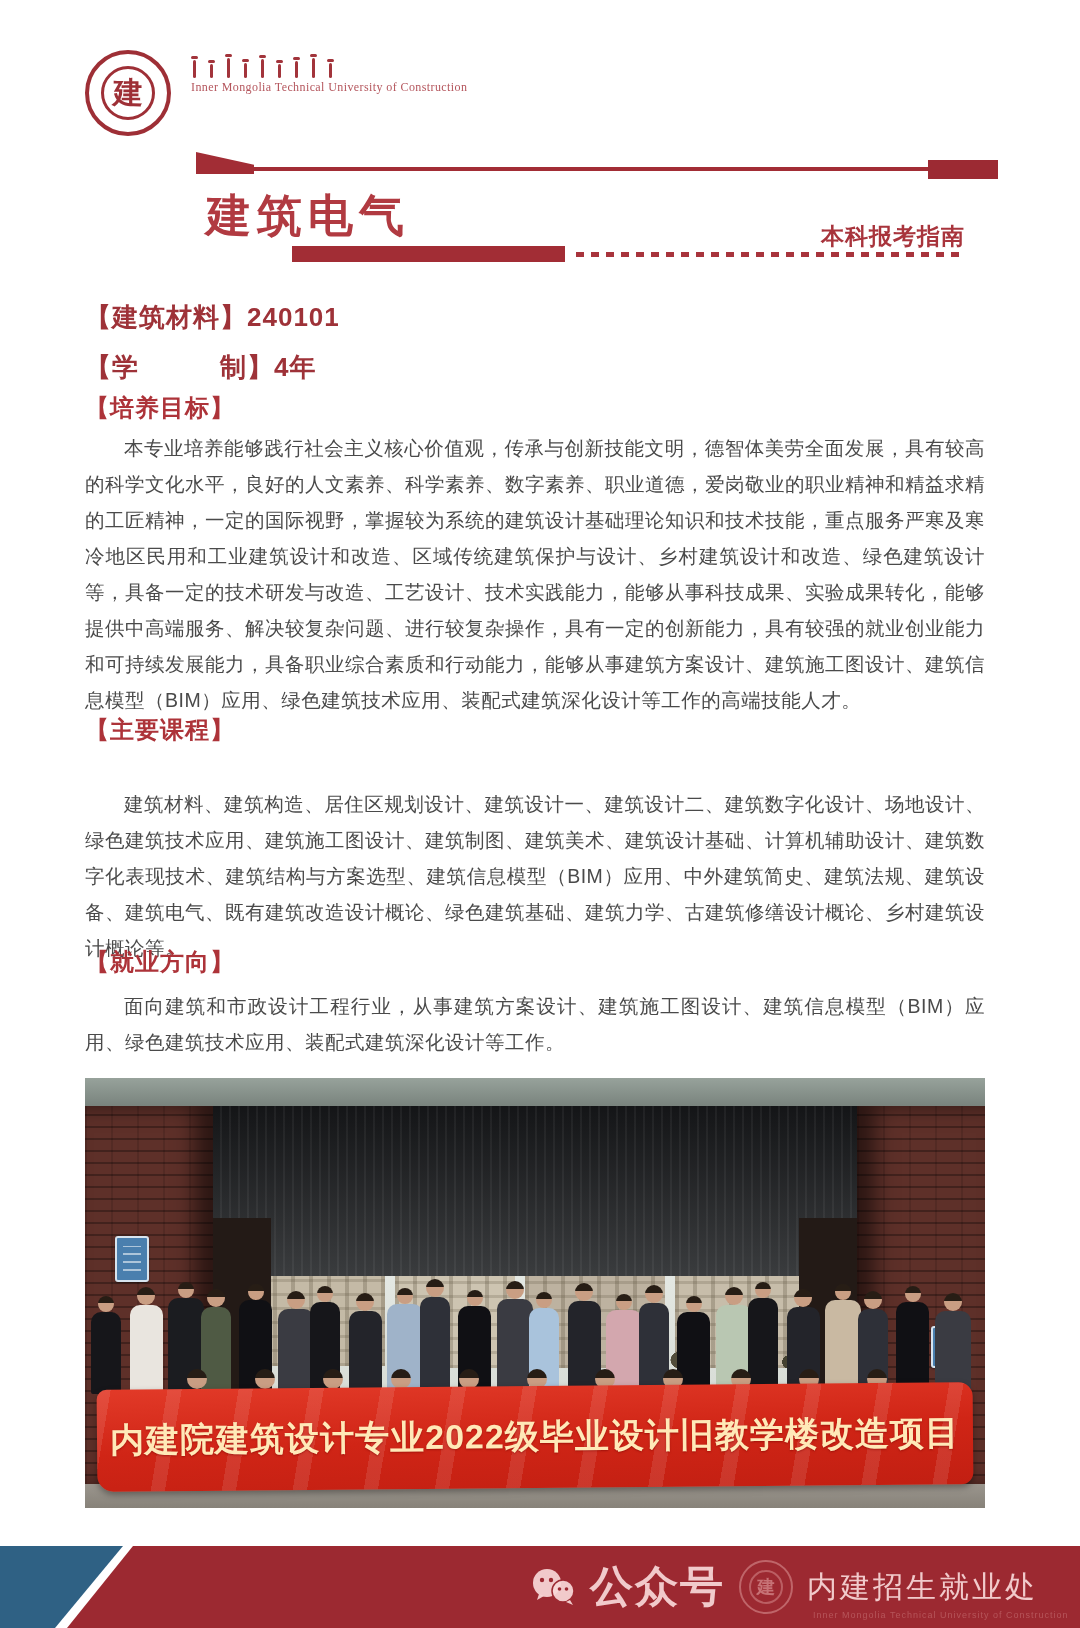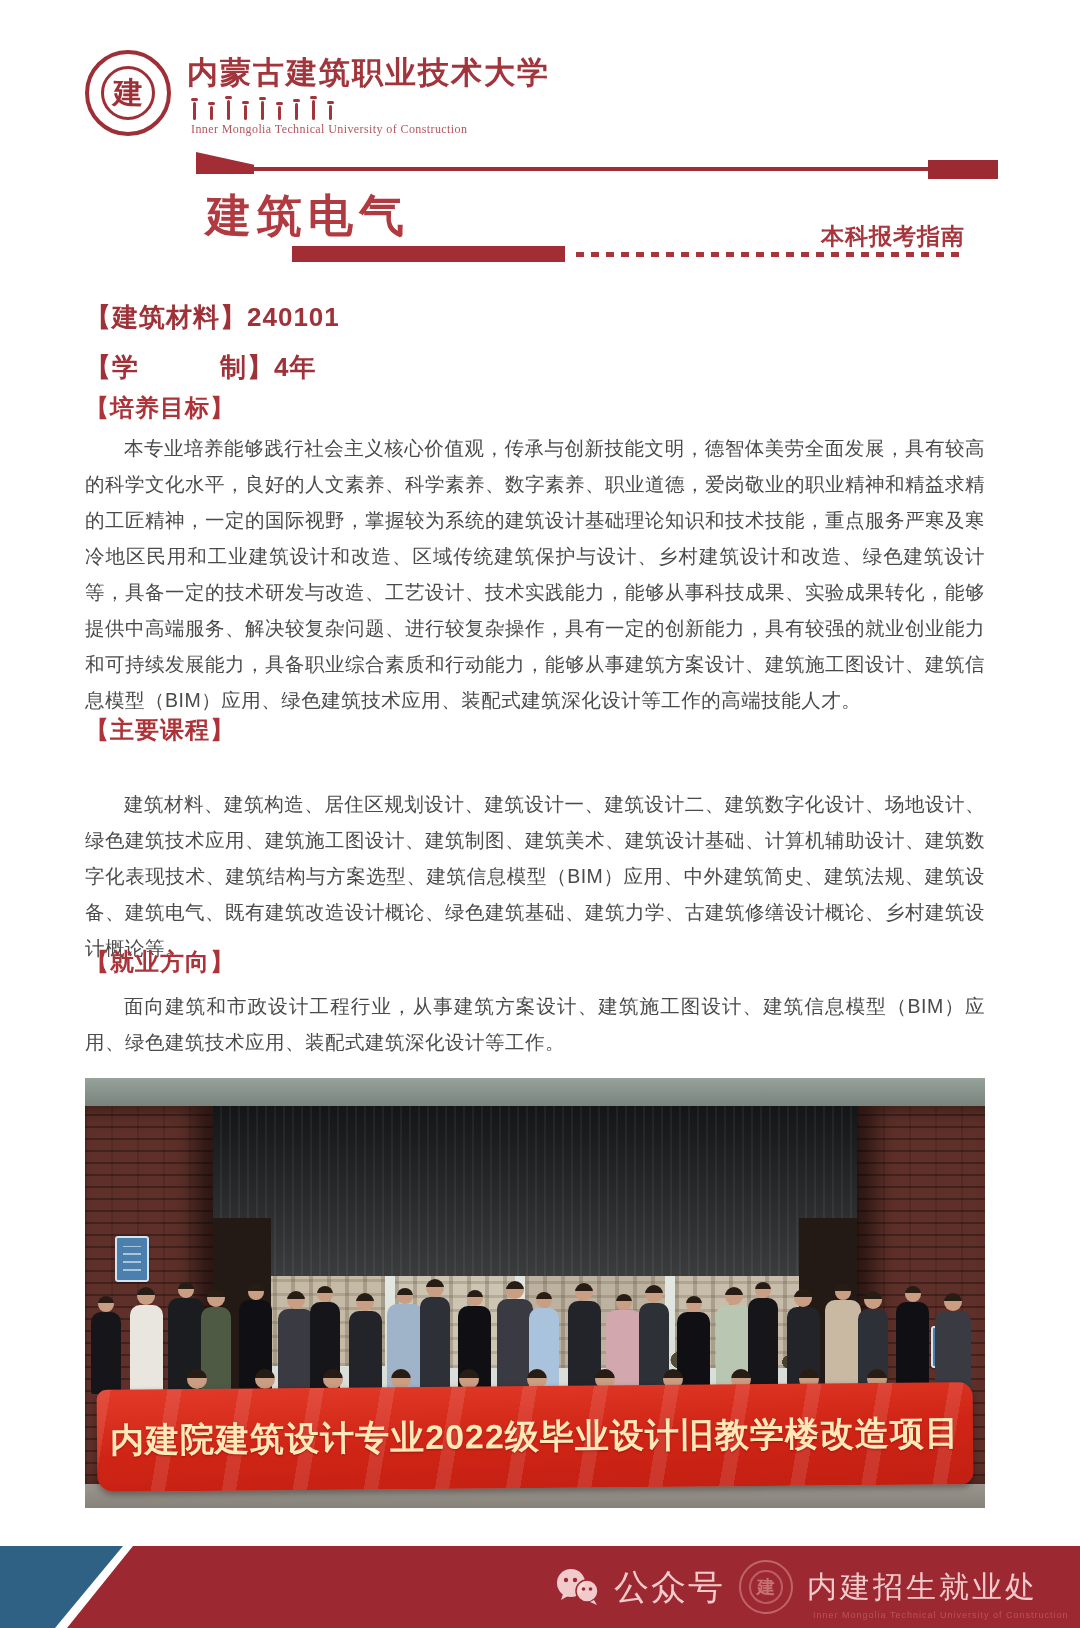--- a/index.html
+++ b/index.html
@@ -105,42 +105,41 @@
 
   
   .footer { position:absolute; left:0; top:1546px; width:1080px; height:82px; }
   .foot-blue { position:absolute; inset:0; background:#2f6184;
            clip-path:polygon(0 0,123px 0,55px 100%,0 100%); }
   .foot-red { position:absolute; inset:0; background:#9c2931;
            clip-path:polygon(133px 0,100% 0,100% 100%,67px 100%); }
   .foot-content { position:absolute; right:42px; top:0; height:82px; display:flex;
            align-items:center; gap:14px; }
   .wechat-icon { width:46px; height:38px; position:relative; flex:0 0 auto; }
-  .foot-label { font-size:35px; font-weight:400; color:rgba(248,216,216,.92); letter-spacing:2px; }
+  .foot-label { font-size:43px; font-weight:700; color:rgba(248,216,216,.92); letter-spacing:2px; }
   .foot-seal { width:54px; height:54px; border:2px solid rgba(235,175,175,.45); border-radius:50%;
            display:flex; align-items:center; justify-content:center; position:relative; flex:0 0 auto; }
   .foot-seal-inner { width:34px; height:34px; border:2px solid rgba(235,175,175,.4); border-radius:50%;
            display:flex; align-items:center; justify-content:center;
            color:rgba(235,175,175,.55); font-size:18px; font-weight:900; }
   .foot-name-wrap { position:relative; }
   .foot-name { font-size:30px; font-weight:400; color:rgba(248,216,216,.92); letter-spacing:3px; }
   .foot-wm { position:absolute; left:6px; bottom:-12px; font-size:9px;
            color:rgba(220,150,150,.40); letter-spacing:1px; white-space:nowrap; }
 </style>
 </head>
 <body>
 
 <div class="page">
 
   <div class="logo">
     <div class="seal">
       <div class="seal-inner">建</div>
     </div>
     <div class="logo-text">
-      <div class="uni-cn">内蒙古建筑职业技术大学</div>
       <div class="mongolian">
         <i style="height:18px"></i>
           <i style="height:14px"></i>
           <i style="height:20px"></i>
           <i style="height:15px"></i>
         <i style="height:19px"></i>
           <i style="height:14px"></i>
           <i style="height:17px"></i>
           <i style="height:20px"></i>
         <i style="height:15px"></i>

